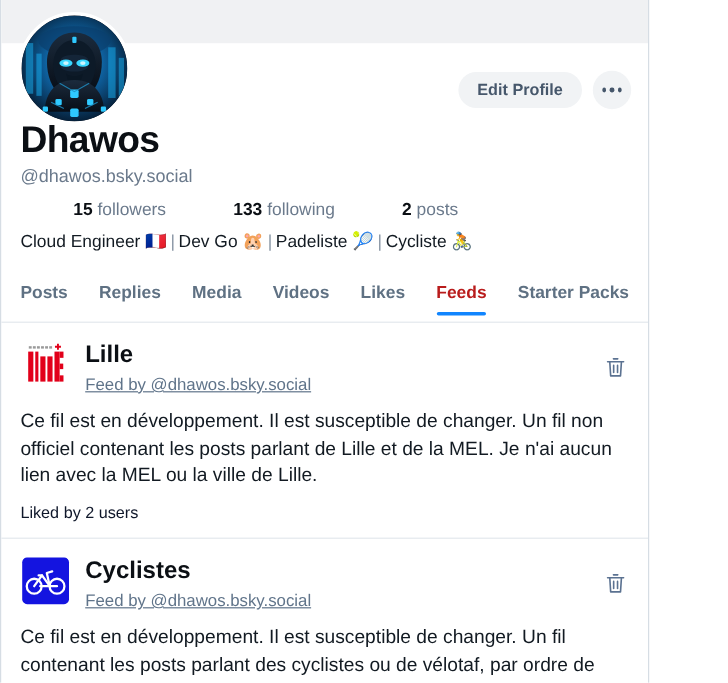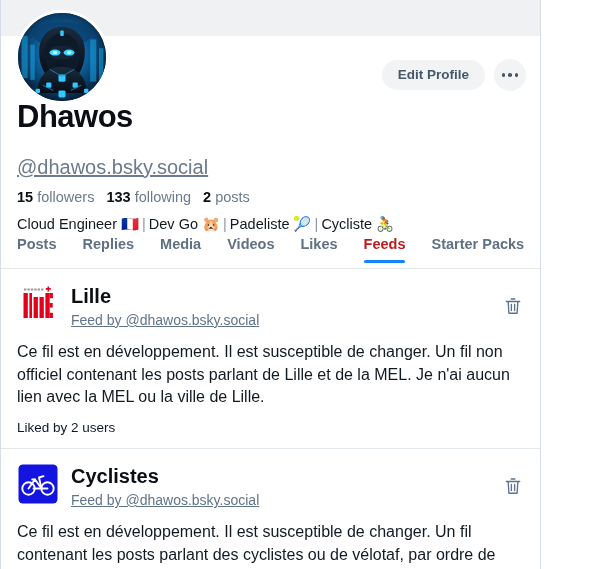--- a/index.html
+++ b/index.html
@@ -94,34 +94,33 @@
   .identity { position: absolute; left: 16px; top: 100px; right: 17px; }
   .display-name {
     font-size: 31px;
     font-weight: bold;
     letter-spacing: -0.5px;
     line-height: 1.12;
     margin: 0;
     color: #0b0f14;
   }
   .handle {
-    font-size: 20px;
+    font-size: 15px;
     color: #6b7a8c;
-    margin-top: 20px;
+    margin-top: 4px;
     line-height: 1.2;
-    text-decoration: underline;
   }
   .stats {
     margin-top: 9px;
     font-size: 14.5px;
     color: #6b7a8c;
     line-height: 1.25;
     white-space: nowrap;
   }
-  .stats .stat { margin-right: 12px; }
+  .stats .stat { margin-right: 12px; margin-left: 44px; }
   .stats .num { font-weight: bold; color: #0b0f14; }
   .bio {
     margin-top: 9px;
     font-size: 14.5px;
     color: #121a22;
     line-height: 1.35;
     white-space: nowrap;
   }
   .bio .sep { color: #8a97a6; margin: 0 3px; }
 

